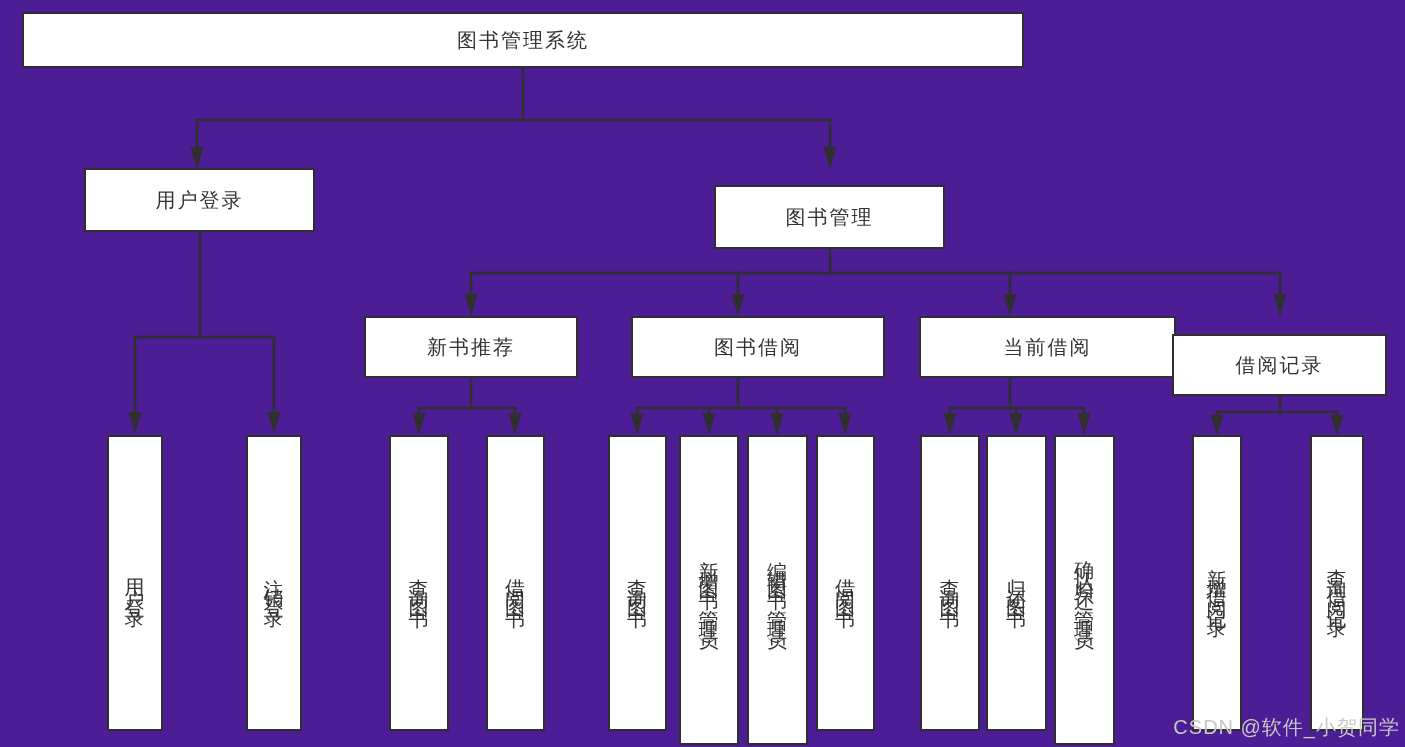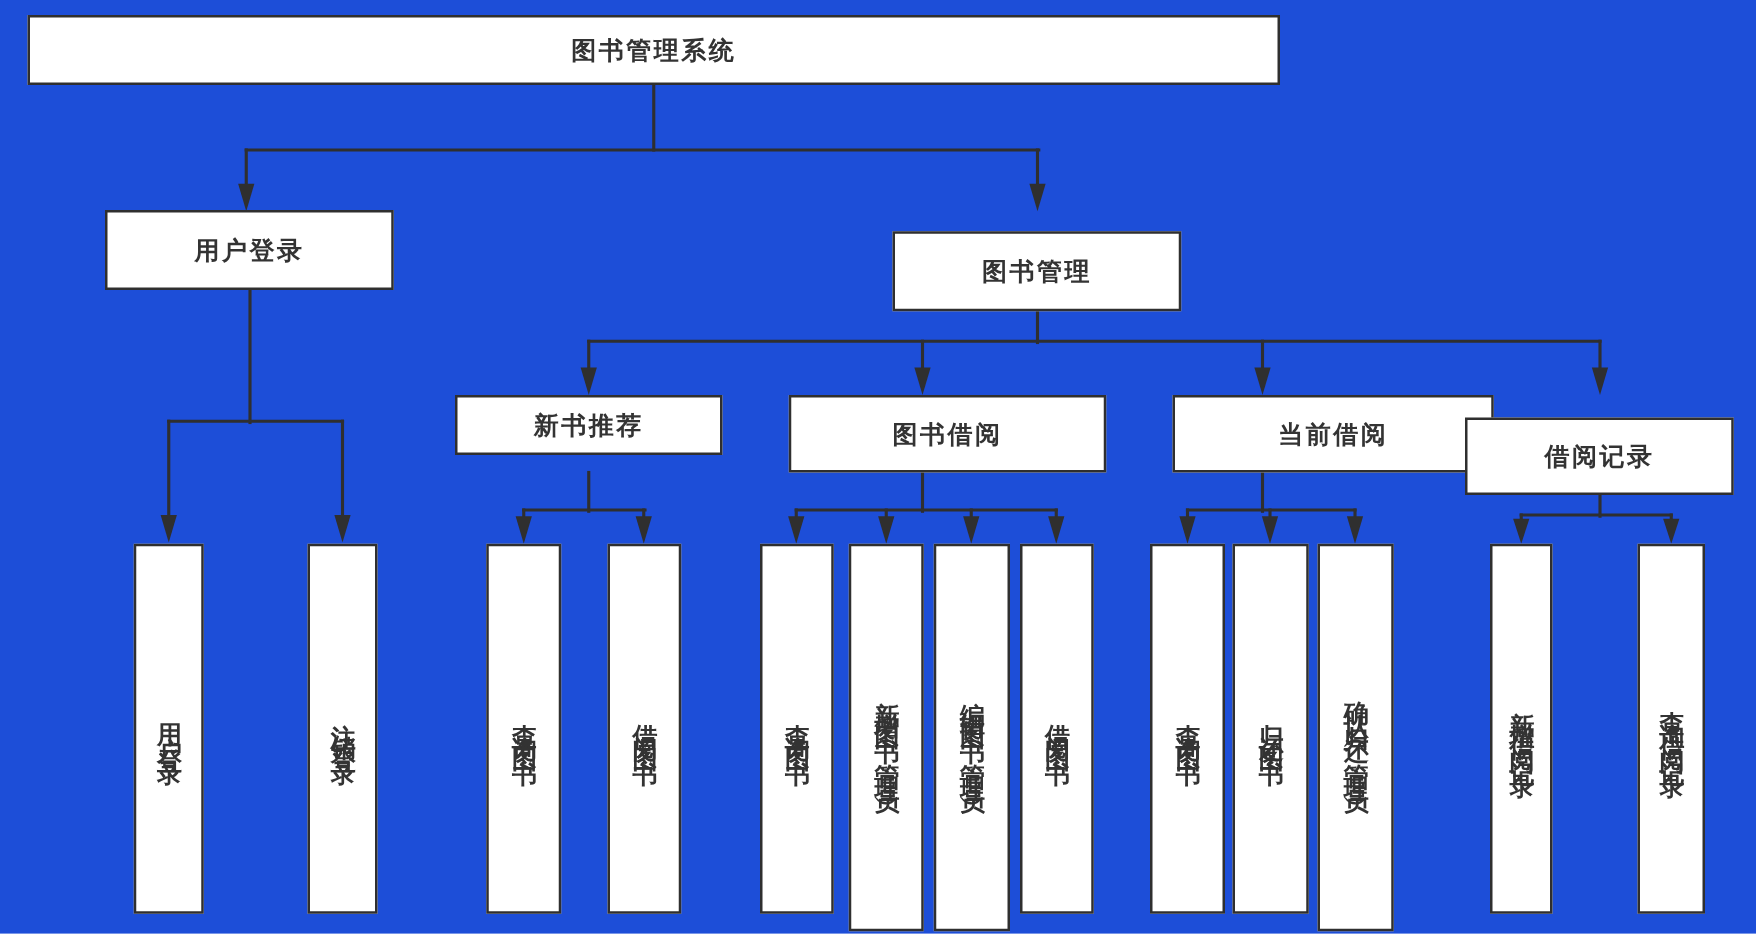--- a/index.html
+++ b/index.html
@@ -1,22 +1,21 @@
 <!DOCTYPE html>
 <html><head>
 <meta charset="utf-8">
 <style>
   html,body{margin:0;padding:0;background:#ffffff;}
   #stage{
     position:relative;
     width:1405px;height:747px;
-    background:#1d4ed8;
+    background:#4c1d95;
     font-family:"Liberation Sans","DejaVu Sans",sans-serif;
     overflow:hidden;
-    font-weight:bold;
   }
   #wires{position:absolute;left:0;top:0;z-index:1;}
   .node{
     position:absolute;
     box-sizing:border-box;
     background:#ffffff;
     border:2px solid #2f2f2f;
     display:flex;align-items:center;justify-content:center;
     color:#333333;
     z-index:2;
@@ -115,27 +114,27 @@
     <span>图书管理系统</span>
   </div>
 
   <div class="node h" style="left:84px;top:168px;width:231px;height:64px;">
     <span>用户登录</span>
   </div>
   <div class="node h" style="left:714px;top:168px;width:231px;height:64px;margin-top:17px;">
     <span>图书管理</span>
   </div>
 
-  <div class="node h" style="left:364px;top:316px;width:214px;height:48px;justify-content:center;">
+  <div class="node h" style="left:364px;top:316px;width:214px;height:62px;justify-content:center;">
     <span>新书推荐</span>
   </div>
   <div class="node h" style="left:631px;top:316px;width:254px;height:62px;">
     <span>图书借阅</span>
   </div>
-  <div class="node h" style="left:938px;top:316px;width:257px;height:62px;">
+  <div class="node h" style="left:919px;top:316px;width:257px;height:62px;">
     <span>当前借阅</span>
   </div>
   <div class="node h" style="left:1172px;top:334px;width:215px;height:62px;">
     <span>借阅记录</span>
   </div>
 
   <div class="node v" style="left:107px;top:435px;width:56px;height:296px;">
     <span class="vtext">用户登录</span>
   </div>
   <div class="node v" style="left:246px;top:435px;width:56px;height:296px;">
@@ -172,14 +171,15 @@
     <span class="vtext">确认归还（管理员）</span>
   </div>
 
   <div class="node v" style="left:1192px;top:435px;width:50px;height:296px;">
     <span class="vtext">新增借阅记录</span>
   </div>
   <div class="node v" style="left:1310px;top:435px;width:54px;height:296px;">
     <span class="vtext">查询借阅记录</span>
   </div>
 
+  <div id="watermark">CSDN @软件_小贺同学</div>
 
 </div>
 
 </body></html>

